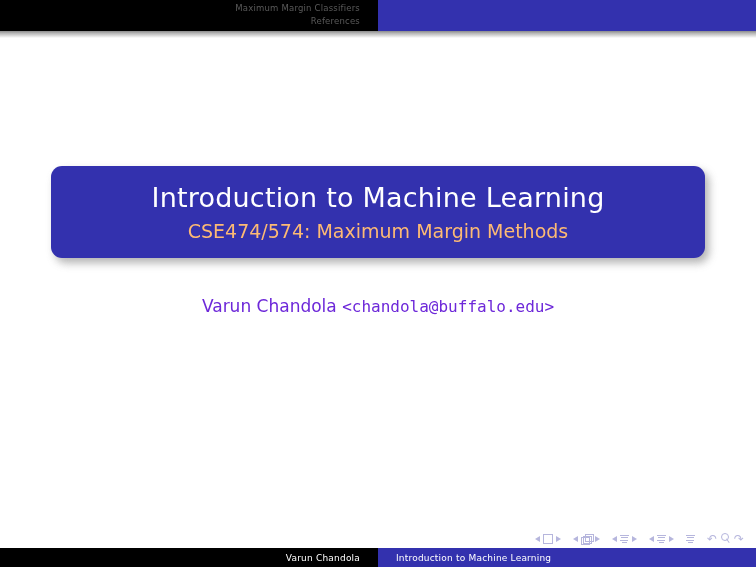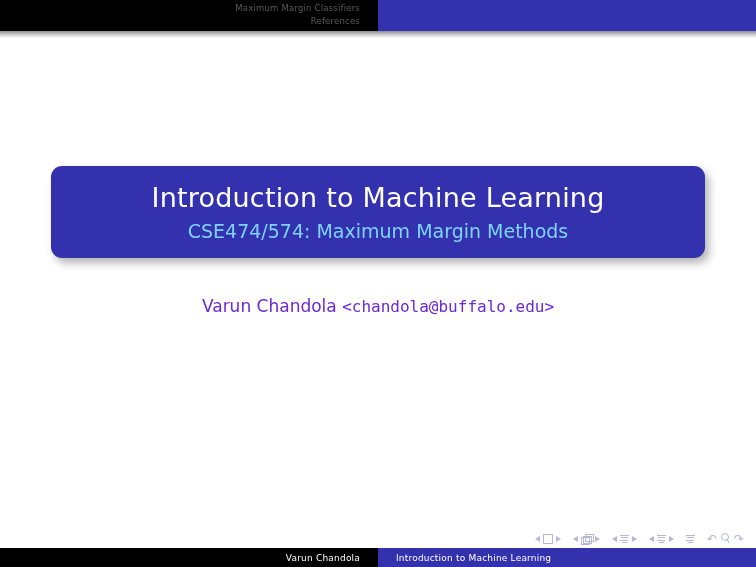--- a/index.html
+++ b/index.html
@@ -88,21 +88,21 @@
   }
   .title-main {
     color: #ffffff;
     font-size: 27px;
     font-weight: 400;
     letter-spacing: 0.2px;
     line-height: 34px;
     font-family: "DejaVu Sans", sans-serif;
   }
   .title-sub {
-    color: #7dd3fc;
+    color: #fdba74;
     font-size: 19px;
     font-weight: 400;
     line-height: 26px;
     margin-top: 3px;
     font-family: "DejaVu Sans", sans-serif;
   }
 
   
   .author-line {
     position: absolute;

